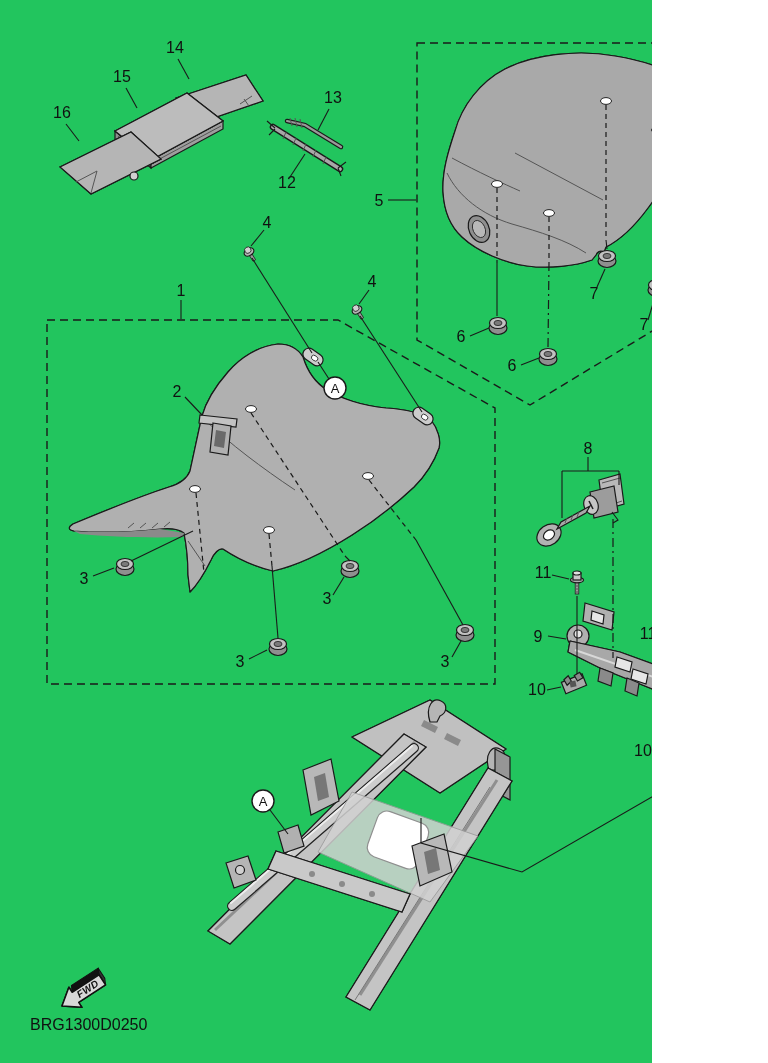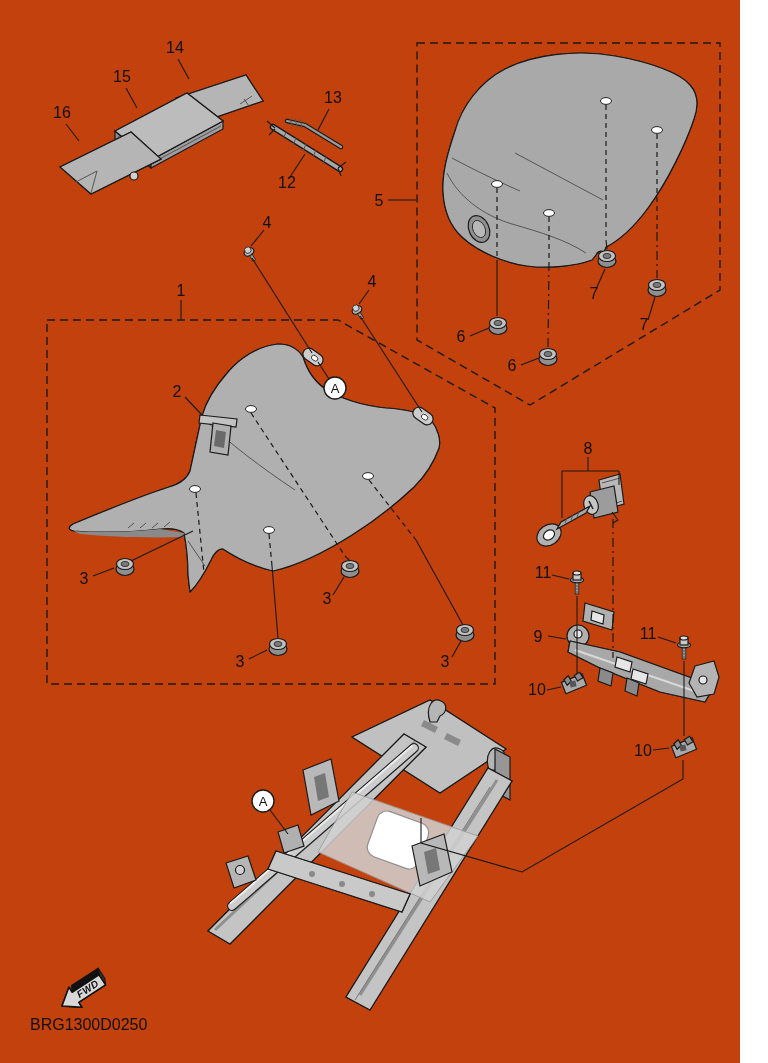--- a/index.html
+++ b/index.html
@@ -1,16 +1,16 @@
 <!DOCTYPE html>
 <html><head>
 <meta charset="utf-8">
 <style>
   html,body{margin:0;padding:0;background:#ffffff;}
-  .page{position:relative;width:740px;height:1063px;background:#c2410c;overflow:hidden;}
+  .page{position:relative;width:652px;height:1063px;background:#22c55e;overflow:hidden;}
   svg{position:absolute;left:0;top:0;}
   .lbl{font:16px "Liberation Sans", sans-serif;fill:#111111;}
   .mk{font:13px "Liberation Sans", sans-serif;fill:#111111;}
   .code{font:16px "Liberation Sans", sans-serif;fill:#111111;}
   .fwdtxt{font:italic bold 10px "Liberation Sans", sans-serif;fill:#111111;letter-spacing:.5px;}
   .ld{stroke:#1a1a1a;stroke-width:1.1;fill:none;}
   .box{stroke:#1a1a1a;stroke-width:1.4;fill:none;stroke-dasharray:8 5;}
   .dsh{stroke:#1a1a1a;stroke-width:1.2;fill:none;stroke-dasharray:5 4;}
   .ddt{stroke:#1a1a1a;stroke-width:1.2;fill:none;stroke-dasharray:9 4 2 4;}
   .oln{stroke:#1a1a1a;stroke-width:1.2;}

